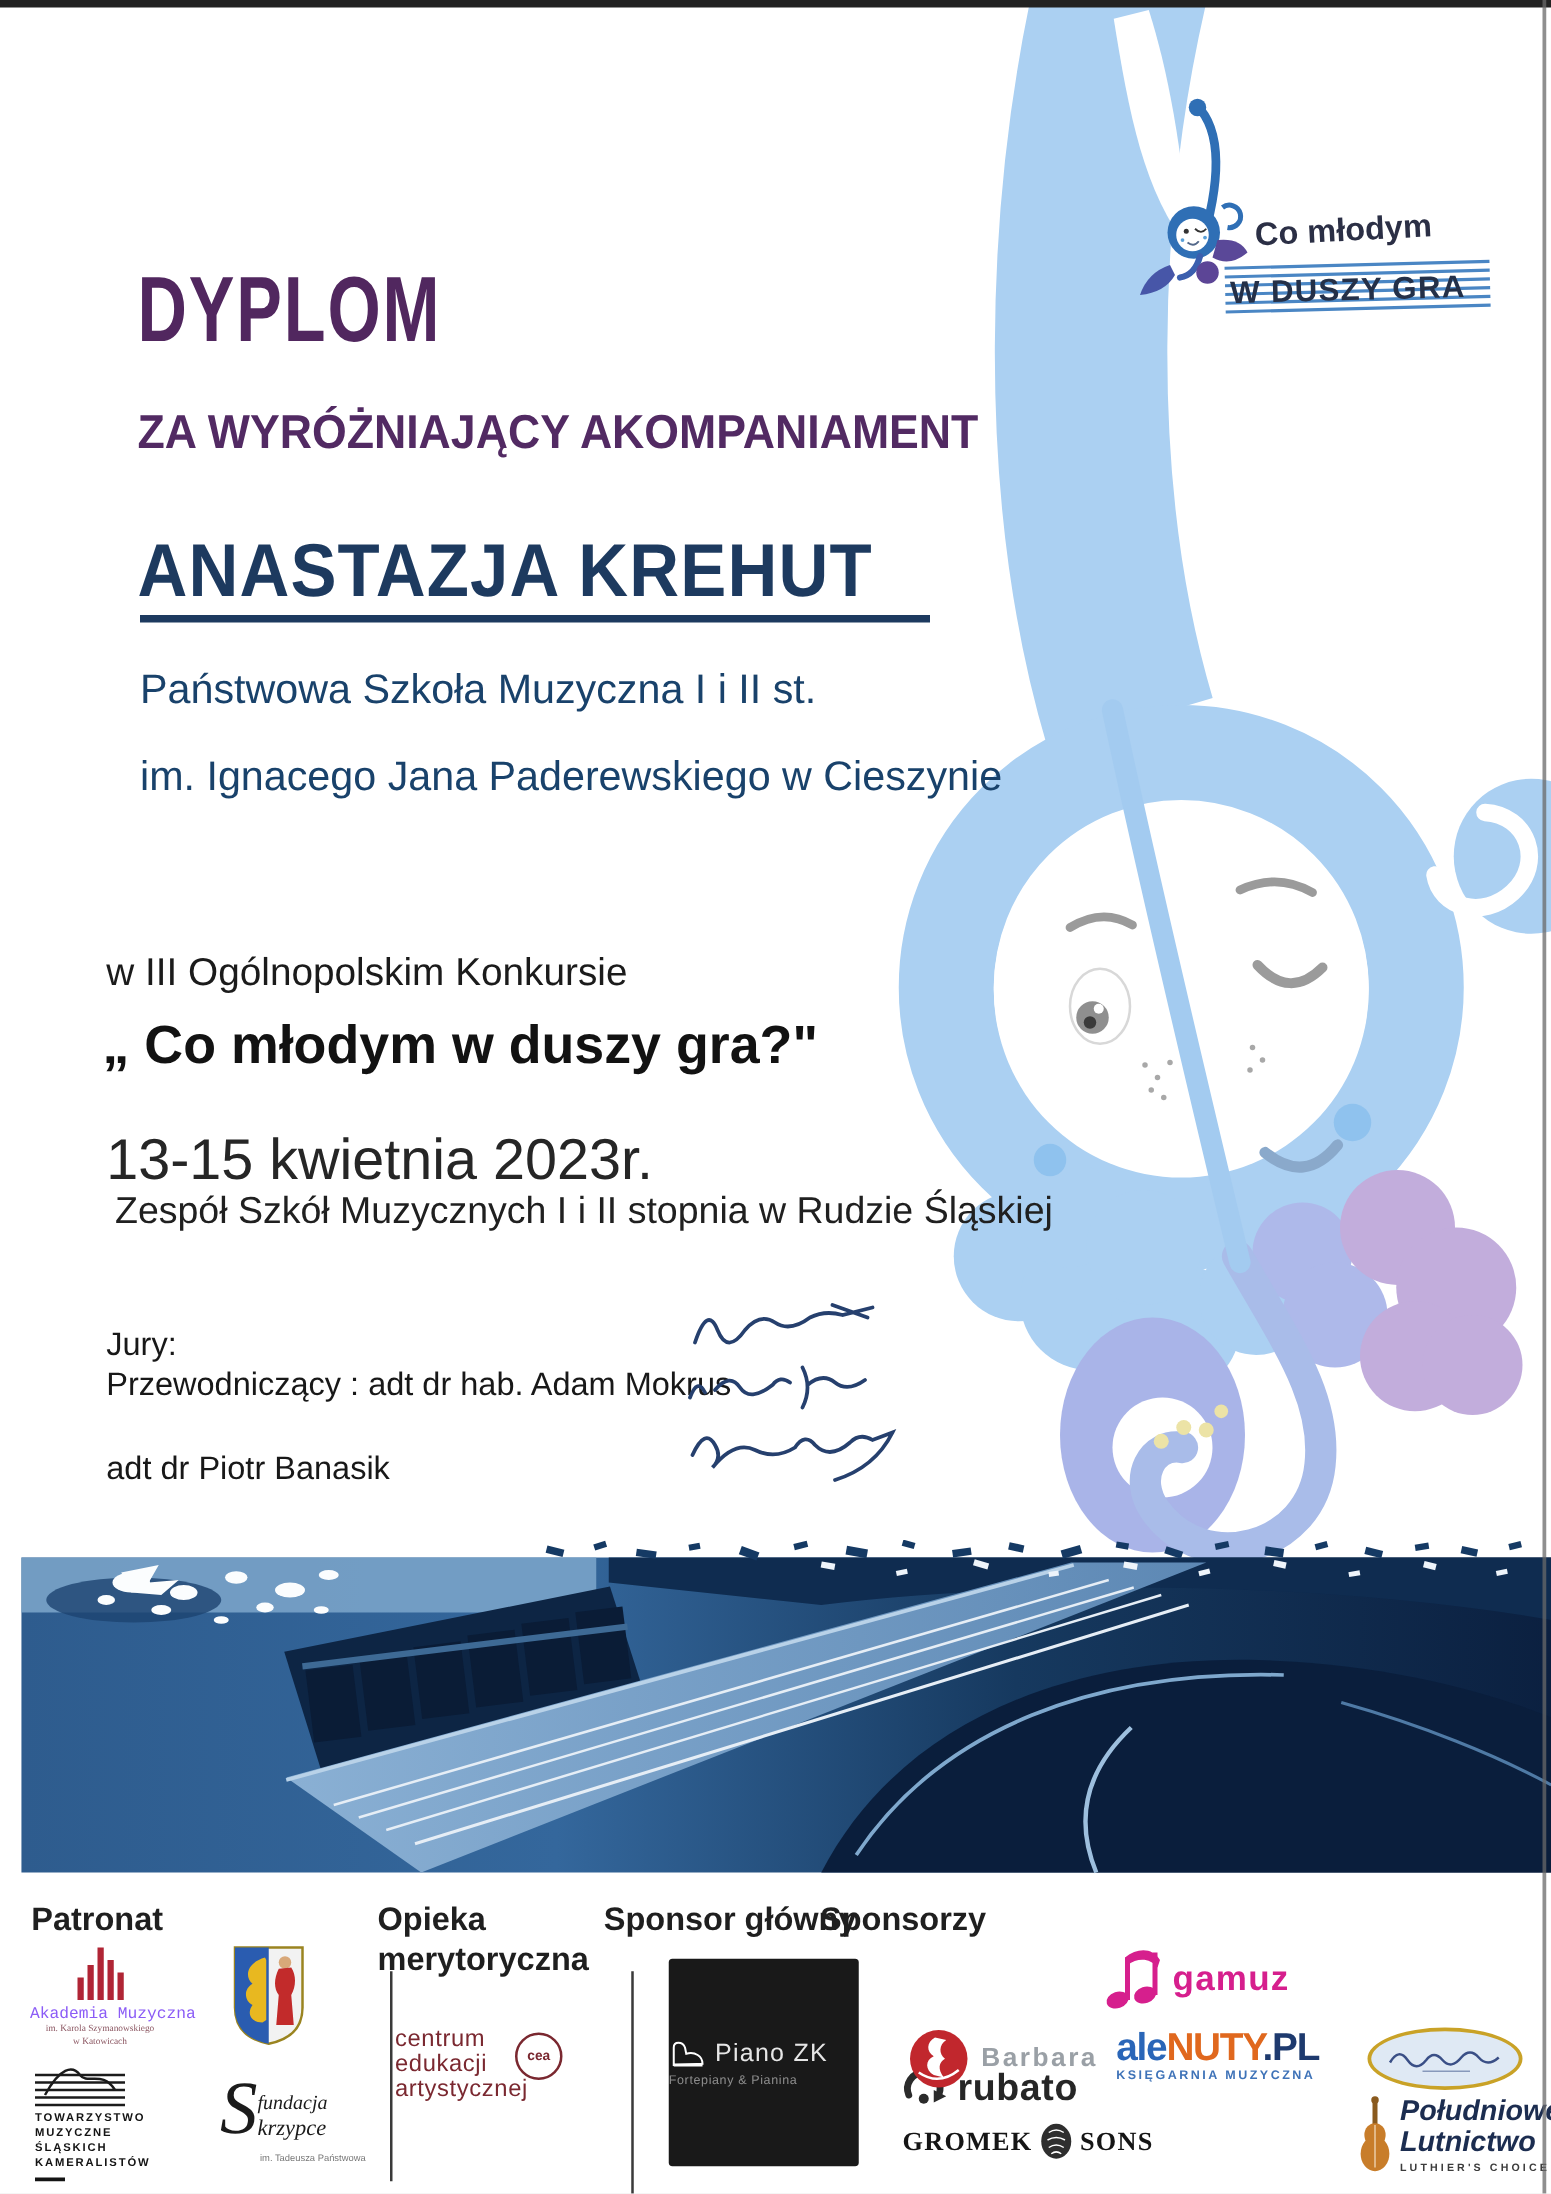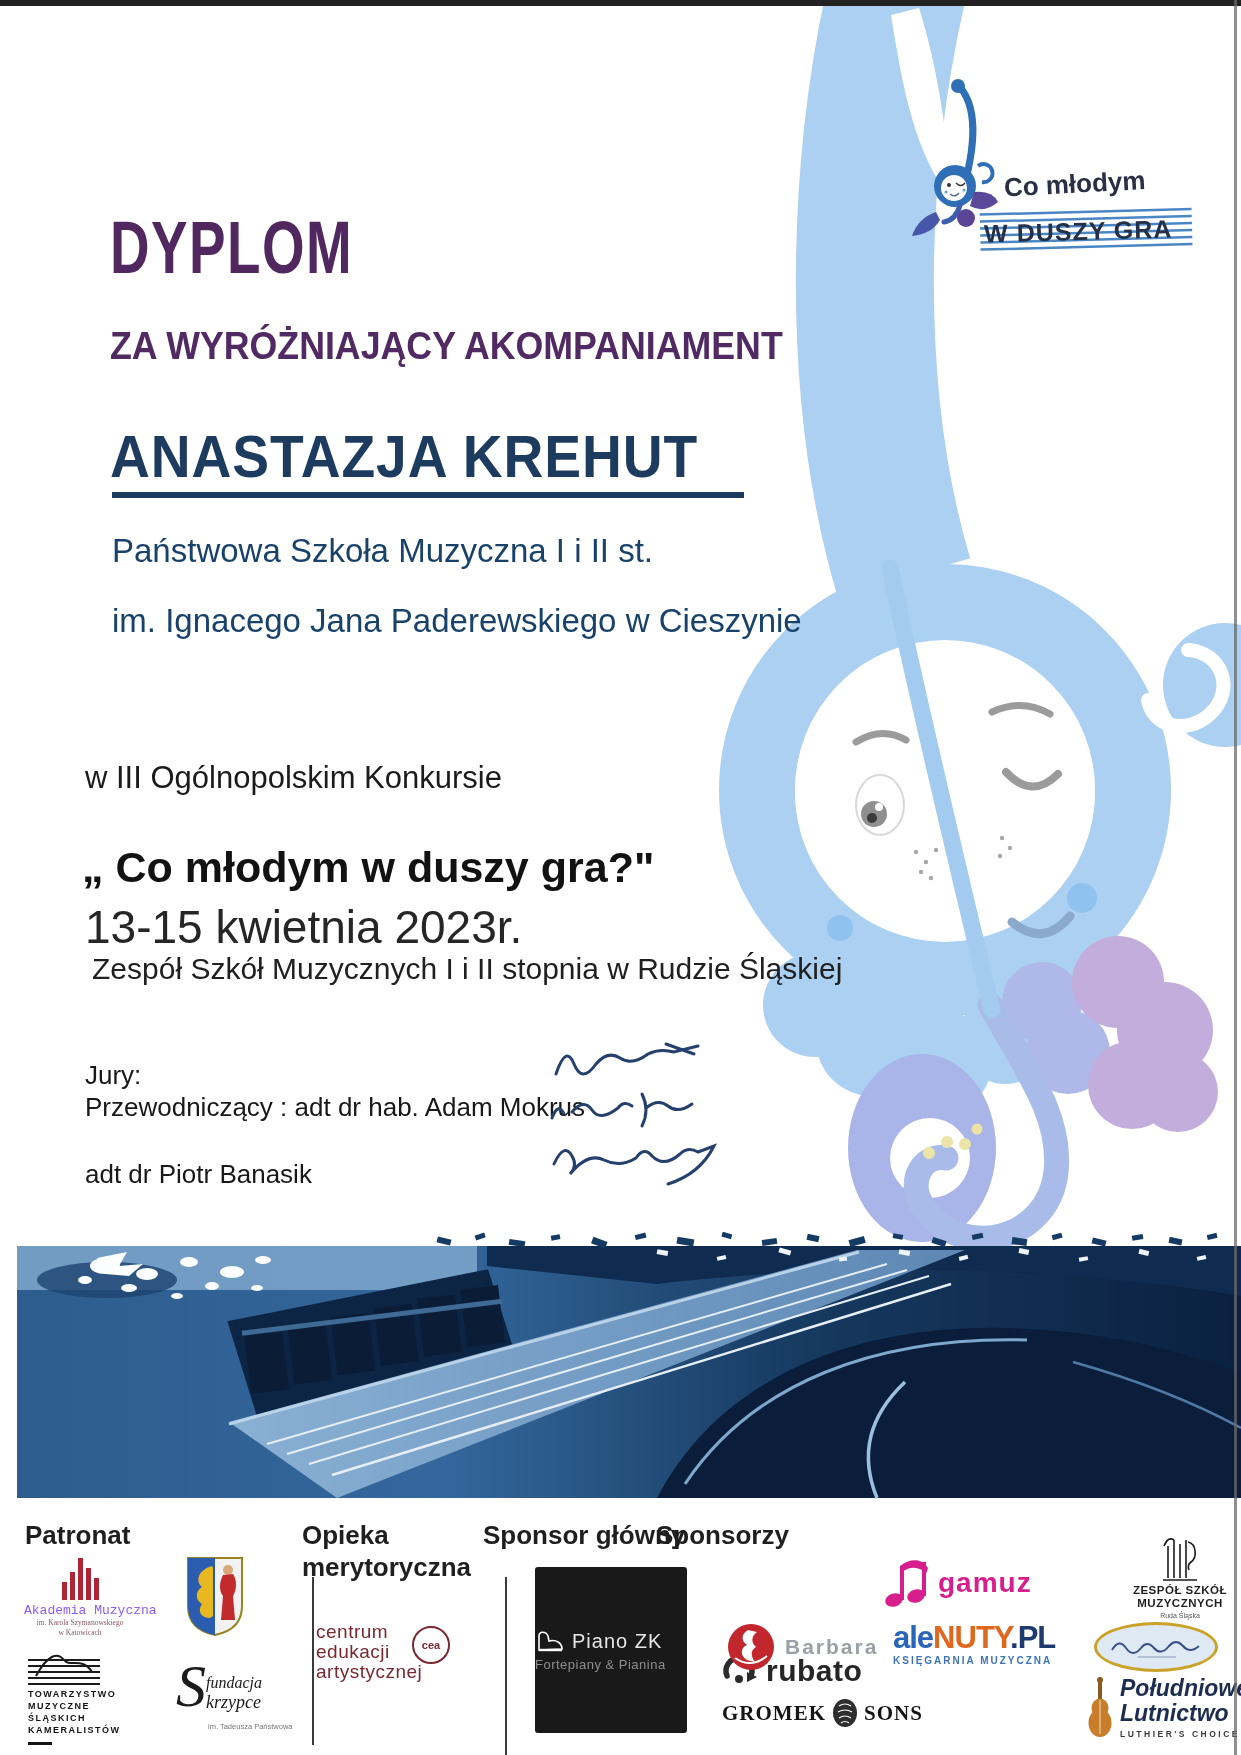--- a/index.html
+++ b/index.html
@@ -14,21 +14,21 @@
 
   .title{left:110px;top:205px;font-size:74px;font-weight:bold;color:#51275f;
          letter-spacing:2px;transform:scaleX(.74);transform-origin:left top;white-space:nowrap;}
   .award{left:110px;top:325px;font-size:38px;font-weight:bold;color:#522a63;
          transform:scaleX(.94);transform-origin:left top;white-space:nowrap;}
   .name{left:110px;top:422px;font-size:60px;font-weight:bold;color:#1d3a5f;
         letter-spacing:1px;transform:scaleX(.92);transform-origin:left top;white-space:nowrap;}
   .name-underline{left:112px;top:492px;width:632px;height:6px;background:#1d3a5f;}
   .school{font-size:33px;color:#19426b;white-space:nowrap;}
   .intro{left:85px;top:760px;font-size:31px;color:#1b1b1b;white-space:nowrap;}
-  .comp{left:82px;top:812px;font-size:43px;font-weight:bold;color:#121212;white-space:nowrap;margin-top:31px;}
+  .comp{left:82px;top:812px;font-size:43px;font-weight:bold;color:#121212;white-space:nowrap;}
   .date{left:85px;top:900px;font-size:46px;color:#262626;white-space:nowrap;}
   .venue{left:92px;top:952px;font-size:30px;color:#202020;white-space:nowrap;}
   .jury{font-size:26px;color:#181818;white-space:nowrap;}
 
   .footer-h{font-size:26px;font-weight:bold;color:#1f1f1f;white-space:nowrap;}
   .vline{width:2px;background:#3a3a3a;}
 
   .logo-akademia{left:24px;top:1556px;width:112px;text-align:center;}
   .logo-akademia .nm{font-family:Liberation Mono, monospace;font-size:13px;color:#8b5cf6;margin-top:3px;white-space:nowrap;}
   .logo-akademia .sb{font-family:"Liberation Serif", serif;font-size:7.5px;color:#8a5560;line-height:10px;}
@@ -47,21 +47,21 @@
   .logo-cea{left:316px;top:1622px;width:150px;}
   .logo-cea .ln{font-size:19px;font-weight:normal;color:#7a2830;line-height:20px;letter-spacing:.5px;}
   .cea-circle{position:absolute;left:96px;top:4px;width:34px;height:34px;border:2.5px solid #7a2830;
         border-radius:50%;display:flex;align-items:center;justify-content:center;
         font-size:11px;font-weight:bold;color:#7a2830;}
 
   .pianozk{left:535px;top:1567px;width:152px;height:166px;background:#191919;border-radius:3px;
         display:flex;flex-direction:column;align-items:flex-start;justify-content:center;}
   .pianozk .row{display:flex;align-items:center;gap:7px;}
   .pianozk .nm{color:#e6e6e6;font-size:20px;letter-spacing:1px;white-space:nowrap;}
-  .pianozk .sb{color:#8d8d8d;font-size:13px;margin-top:3px;letter-spacing:.5px;}
+  .pianozk .sb{color:#8d8d8d;font-size:10px;margin-top:3px;letter-spacing:.5px;}
 
   .logo-rubato{left:720px;top:1652px;display:flex;align-items:center;gap:8px;}
   .logo-rubato .nm{font-size:30px;font-weight:bold;color:#262626;letter-spacing:.5px;}
   .logo-barbara{left:726px;top:1622px;display:flex;align-items:center;gap:9px;}
   .logo-barbara .nm{font-size:21px;font-weight:bold;color:#9aa0a6;letter-spacing:2px;}
   .logo-gromek{left:722px;top:1698px;display:flex;align-items:center;gap:5px;}
   .logo-gromek .wd{font-family:"Liberation Serif", serif;font-size:21px;font-weight:bold;color:#151515;letter-spacing:1px;}
 
   .logo-gamuz{left:880px;top:1556px;display:flex;align-items:center;}
   .logo-gamuz .nm{font-size:28px;font-weight:bold;color:#d61f8d;letter-spacing:1px;}
@@ -420,36 +420,20 @@
   </div>
 
   <div class="abs logo-alenuty">
     <div class="l1">
       <span class="p1">ale</span><span class="p2">NUTY</span><span class="p3">.PL</span>
     </div>
     <div class="sb">KSIĘGARNIA MUZYCZNA</div>
   </div>
 
 
-  <div class="abs logo-zsm">
-    <svg width="42" height="52" viewBox="0 0 42 52" style="margin:0 auto">
-      <g stroke="#1b1b1b" stroke-width="1.6" fill="none">
-        <line x1="9" y1="46" x2="9" y2="14"></line>
-          <line x1="15" y1="46" x2="15" y2="8"></line>
-        <line x1="21" y1="46" x2="21" y2="12"></line>
-          <line x1="27" y1="46" x2="27" y2="8"></line>
-        <path d="M 5,14 Q 9,4 15,8"></path>
-        <path d="M 29,10 C 38,12 38,26 32,30 Q 28,33 30,38"></path>
-        <line x1="4" y1="48" x2="38" y2="48"></line>
-      </g>
-    </svg>
-    <div class="ln">ZESPÓŁ SZKÓŁ</div>
-    <div class="ln">MUZYCZNYCH</div>
-    <div class="sb">Ruda Śląska</div>
-  </div>
 
   <div class="abs oval-badge">
     <svg width="100" height="34" viewBox="0 0 100 34">
       <path d="M 6,20 Q 13,8 20,18 T 35,18 Q 41,10 48,18 T 63,16 Q 70,8 77,16 T 93,16" stroke="#3a4f86" stroke-width="2" fill="none"></path>
       <line x1="32" y1="27" x2="70" y2="27" stroke="#8899bb" stroke-width="1.2"></line>
     </svg>
   </div>
 
   <div class="abs logo-poludniowe">
     <svg width="28" height="64" viewBox="0 0 28 64">

